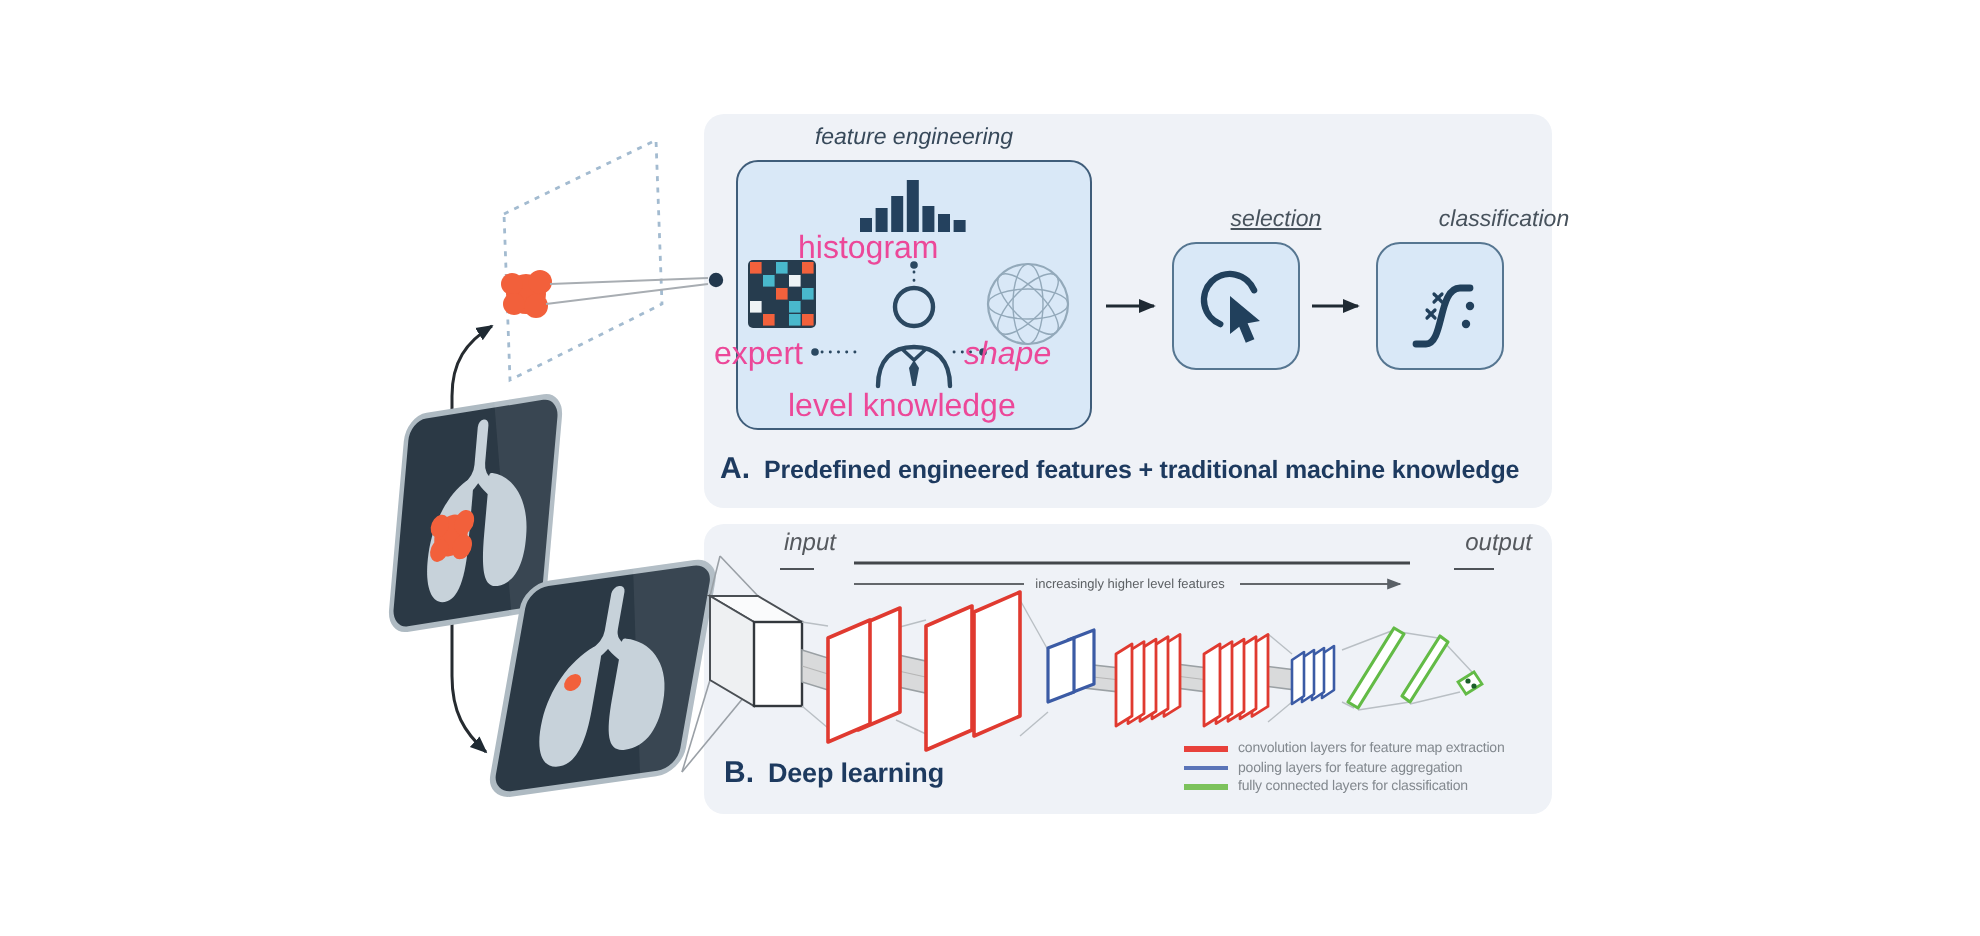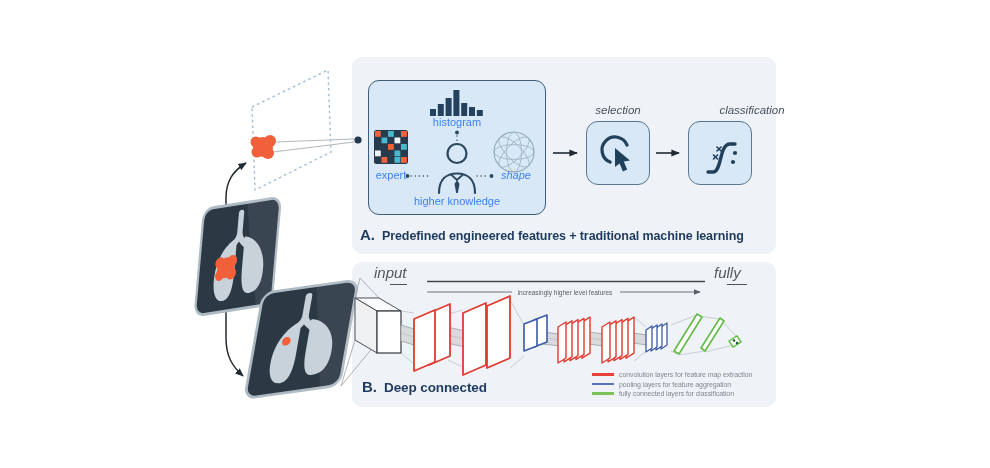--- a/index.html
+++ b/index.html
@@ -2,23 +2,23 @@
 <html><head>
 <meta charset="utf-8">
 <style>
   html,body{margin:0;padding:0;background:#fff;}
   .stage{position:relative;width:990px;height:468px;background:#ffffff;
          font-family:"Liberation Sans",sans-serif;overflow:hidden;}
   .abs{position:absolute;}
   .panel{background:#eff2f7;border-radius:10px;}
   .bluebox{background:#d9e8f7;border:1.6px solid #3f5d7a;border-radius:11px;box-sizing:border-box;}
   .smbox{background:#d9e8f7;border:1.3px solid #567691;border-radius:12px;box-sizing:border-box;}
-  .lbl{color:#3b82f6;font-size:11px;text-align:center;line-height:1.1;}
+  .lbl{color:#ec4899;font-size:16px;line-height:1.1;}
   .ital{font-style:italic;color:#47525c;font-size:11.5px;text-align:center;white-space:nowrap;line-height:1.1;}
-  .grayital{font-style:italic;color:#55595e;font-size:15px;text-align:left;white-space:nowrap;line-height:1.1;}
+  .grayital{font-style:italic;color:#55595e;font-size:12px;text-align:right;white-space:nowrap;line-height:1.1;}
   .cap{display:flex;gap:7px;align-items:baseline;color:#1d3a5f;white-space:nowrap;}
   .cap .tag{font-size:15px;font-weight:bold;}
   .cap .txt{font-size:12.5px;font-weight:bold;letter-spacing:-0.1px;}
   .tinytxt{font-size:6.5px;color:#5c6064;text-align:center;white-space:nowrap;background:#eff2f7;}
   .legend{display:flex;flex-direction:column;gap:2.5px;}
   .lgrow{display:flex;align-items:center;gap:5px;height:7px;}
   .sw{width:22px;height:2.4px;flex:0 0 auto;}
   .lg-red{background:#e8413b;}
   .lg-blue{background:#5a74b8;}
   .lg-green{background:#7cc25c;}
@@ -260,51 +260,52 @@
       </g>
       <circle cx="35" cy="21" r="2.1" fill="#21405c"></circle>
       <circle cx="33" cy="30" r="2.1" fill="#21405c"></circle>
     </g>
 
     <line x1="427" y1="281.5" x2="705" y2="281.5" stroke="#43474b" stroke-width="1.5"></line>
     <line x1="427" y1="292" x2="512" y2="292" stroke="#63676b" stroke-width="0.9"></line>
     <line x1="620" y1="292" x2="700" y2="292" stroke="#63676b" stroke-width="0.9" marker-end="url(#ahg)"></line>
   </svg>
 
+  <div class="abs ital" style="left:358px;top:63px;width:198px;color:#37495a;">feature engineering</div>
   <div class="abs lbl" style="left:399px;top:116px;width:116px;">histogram</div>
   <div class="abs lbl" style="left:357px;top:169px;width:68px;">expert</div>
   <div class="abs lbl" style="left:482px;top:169px;width:68px;font-style:italic;">shape</div>
-  <div class="abs lbl" style="left:394px;top:195px;width:126px;">higher knowledge</div>
-  <div class="abs ital" style="left:584px;top:104px;width:68px;">selection</div>
+  <div class="abs lbl" style="left:394px;top:195px;width:126px;">level knowledge</div>
+  <div class="abs ital" style="left:604px;top:104px;width:68px;text-decoration:underline;">selection</div>
   <div class="abs ital" style="left:711px;top:104px;width:82px;">classification</div>
 
   <div class="abs cap" style="left:360px;top:226px;">
     <span class="tag">A.</span>
-    <span class="txt">Predefined engineered features + traditional machine learning</span>
+    <span class="txt">Predefined engineered features + traditional machine knowledge</span>
   </div>
 
   <div class="abs grayital" style="left:374px;top:265px;width:44px;">input</div>
   <div class="abs uline" style="left:390px;top:283.5px;width:17px;"></div>
   <div class="abs tinytxt" style="left:513px;top:288.5px;width:104px;">increasingly higher level features</div>
-  <div class="abs grayital" style="left:714px;top:265px;width:52px;">fully</div>
+  <div class="abs grayital" style="left:714px;top:265px;width:52px;">output</div>
   <div class="abs uline" style="left:727px;top:283.5px;width:20px;"></div>
 
   <div class="abs legend" style="left:592px;top:371px;">
     <div class="lgrow">
       <span class="sw lg-red"></span>
       <span class="lgtxt">convolution layers for feature map extraction</span>
     </div>
     <div class="lgrow">
       <span class="sw lg-blue"></span>
       <span class="lgtxt">pooling layers for feature aggregation</span>
     </div>
     <div class="lgrow">
       <span class="sw lg-green"></span>
       <span class="lgtxt">fully connected layers for classification</span>
     </div>
   </div>
 
   <div class="abs cap" style="left:362px;top:378px;">
     <span class="tag">B.</span>
-    <span class="txt" style="font-size:13.5px;">Deep connected</span>
+    <span class="txt" style="font-size:13.5px;">Deep learning</span>
   </div>
 
 </div>
 
 </body></html>

